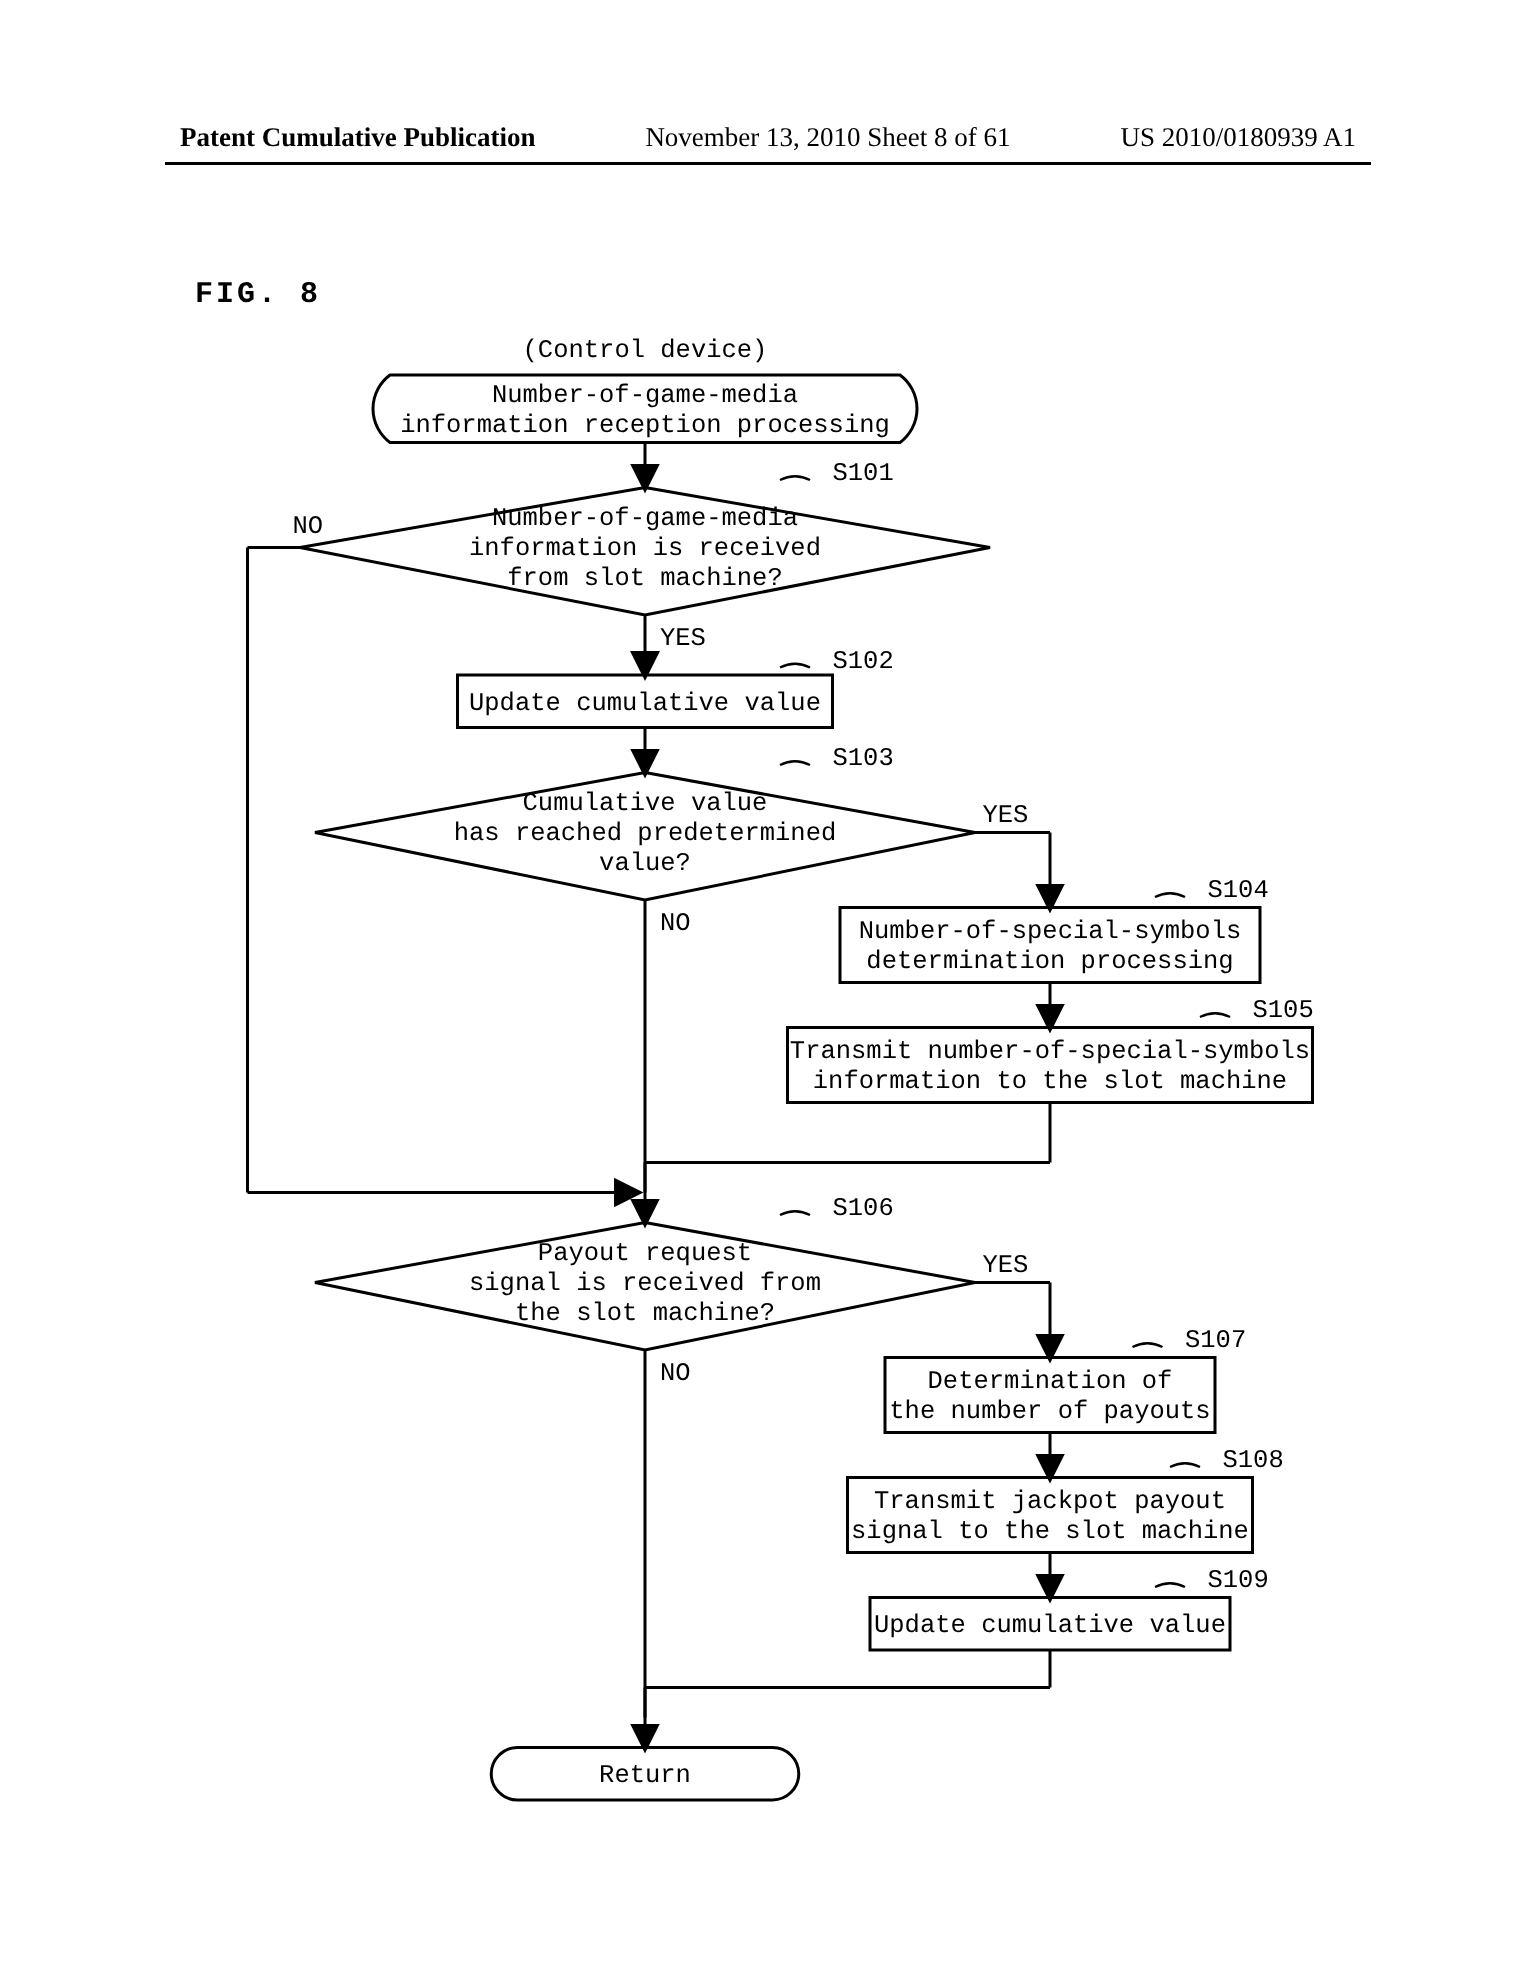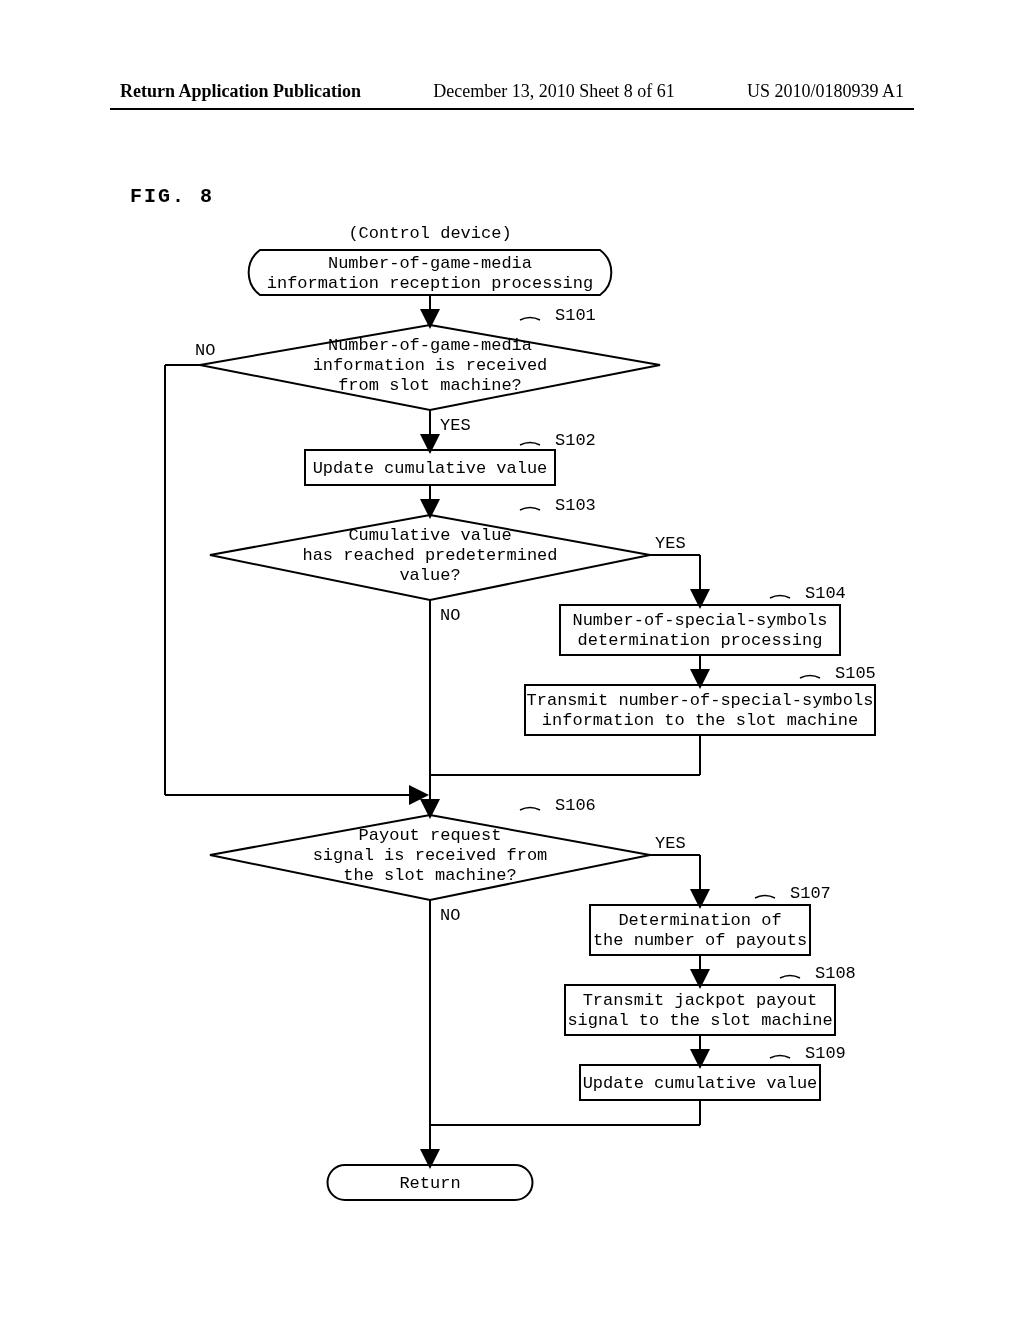--- a/index.html
+++ b/index.html
@@ -43,22 +43,22 @@
     font-size: 17px;
   }
   .step-label {
     font-size: 17px;
   }
 </style>
 </head>
 <body>
 
 <div class="header">
-  <span class="left">Return Application Publication</span>
-  <span>December 13, 2010  Sheet 8 of 61</span>
+  <span class="left">Patent Cumulative Publication</span>
+  <span>November 13, 2010  Sheet 8 of 61</span>
   <span>US 2010/0180939 A1</span>
 </div>
 
 <div class="fig-label">FIG. 8</div>
 
 <div class="svg-wrap">
 <svg width="800" height="1000" viewBox="0 0 800 1000">
   <defs>
     <marker id="ah" markerWidth="10" markerHeight="10" refX="8" refY="5" orient="auto">
       <path d="M0,0 L10,5 L0,10 z" fill="#000"></path>

